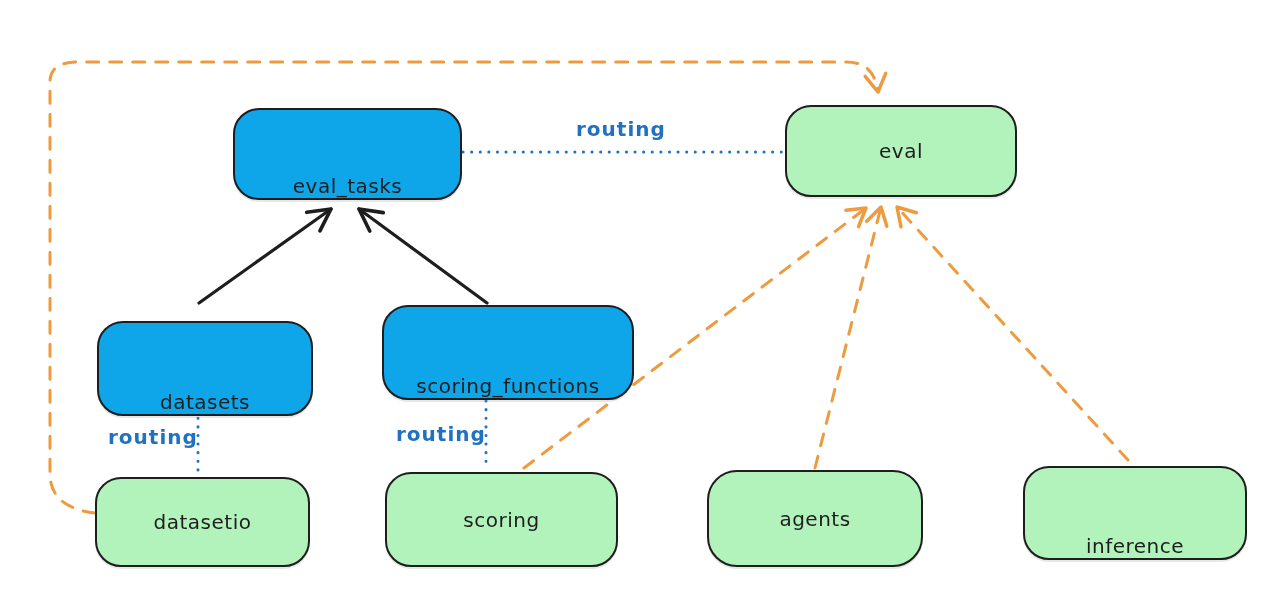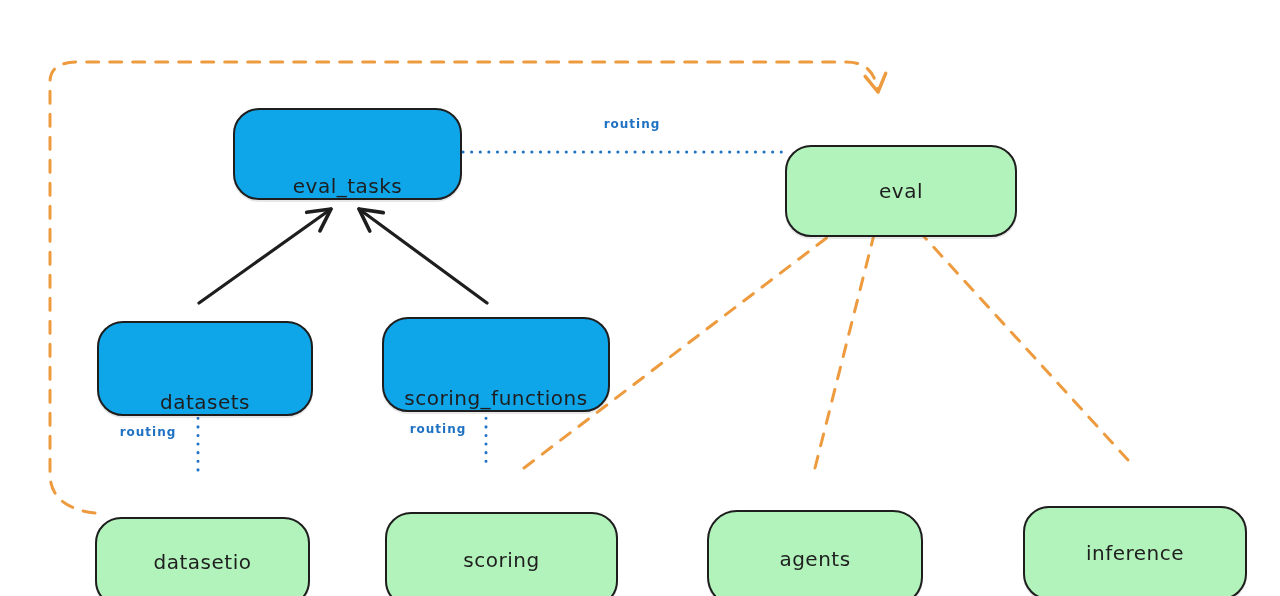--- a/index.html
+++ b/index.html
@@ -16,28 +16,27 @@
     box-sizing:border-box;
     border:2.5px solid #1e1e1e;
     border-radius:26px;
     display:flex;align-items:center;justify-content:center;
     color:#1e1e1e;
     font-size:20px;
     letter-spacing:0.5px;
     box-shadow:0 2px 0 rgba(120,120,120,0.18);
   }
   .node.blue{background:#0ea5e9;align-items:flex-end;}
-  .node.green{background:#b2f2bb;margin-top:40px;}
+  .node.green{background:#b2f2bb;}
   .edge-label{
     position:absolute;
     color:#1f71c2;
-    font-size:12px;
+    font-size:20px;
     font-weight:600;
     letter-spacing:1px;
-    text-align:center;
   }
 </style>
 </head>
 <body>
 
 <div class="canvas">
 
   <svg class="edges" viewBox="0 0 1280 596" xmlns="http://www.w3.org/2000/svg">
     <defs>
       <marker id="ah-black" markerUnits="userSpaceOnUse" markerWidth="44" markerHeight="32" viewBox="-26 -14 30 28" refX="0" refY="0" orient="auto">
@@ -66,37 +65,37 @@
   </div>
 
   <div class="node green" style="left:785px;top:105px;width:232px;height:92px;">
     <span>eval</span>
   </div>
 
   <div class="node blue" style="left:97px;top:305px;width:216px;height:95px;margin-top:16px;">
     <span>datasets</span>
   </div>
 
-  <div class="node blue" style="left:382px;top:317px;width:228px;height:95px;">
+  <div class="node blue" style="left:382px;top:305px;width:252px;height:95px;">
     <span>scoring_functions</span>
   </div>
 
   <div class="node green" style="left:95px;top:477px;width:215px;height:90px;">
     <span>datasetio</span>
   </div>
 
   <div class="node green" style="left:385px;top:472px;width:233px;height:95px;align-items:center;">
     <span>scoring</span>
   </div>
 
   <div class="node green" style="left:707px;top:470px;width:216px;height:97px;border-radius:30px;">
     <span>agents</span>
   </div>
 
-  <div class="node green" style="left:1023px;top:466px;width:224px;height:94px;">
+  <div class="node green" style="left:1023px;top:466px;width:224px;height:94px;align-items:flex-end;">
     <span>inference</span>
   </div>
 
   <span class="edge-label" style="left:576px;top:117px;width:112px;">routing</span>
   <span class="edge-label" style="left:108px;top:425px;width:80px;">routing</span>
   <span class="edge-label" style="left:396px;top:422px;width:84px;">routing</span>
 
 </div>
 
 </body></html>

